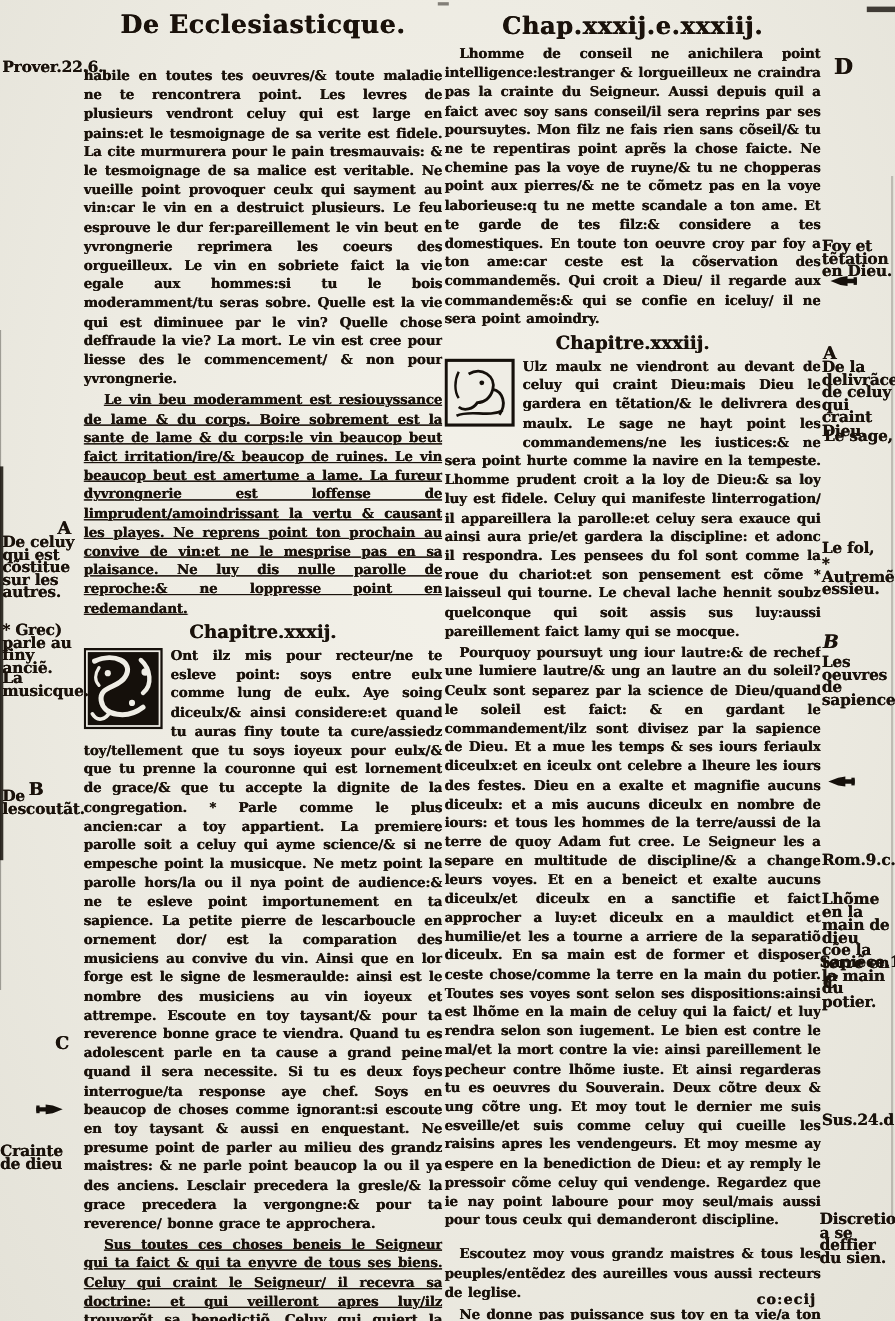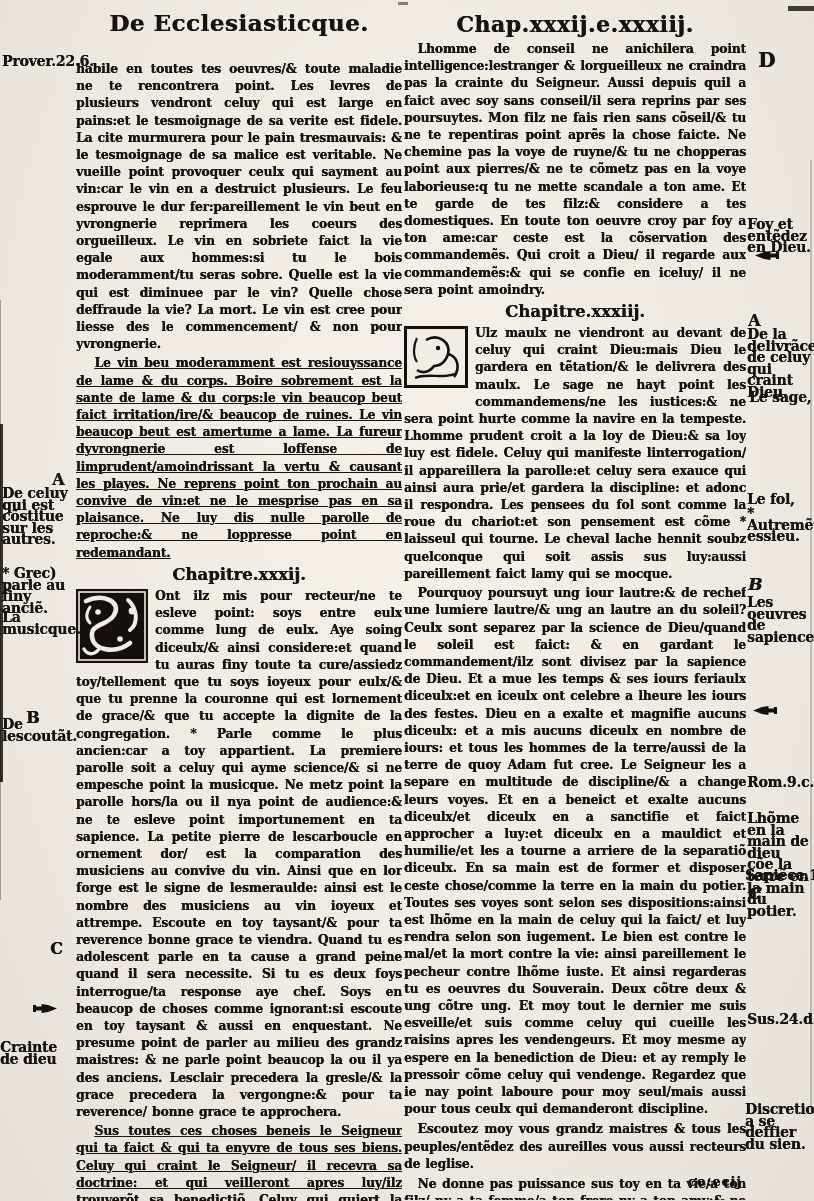--- a/index.html
+++ b/index.html
@@ -90,42 +90,42 @@
           <rect x="1.5" y="1.5" width="61" height="59" fill="none" stroke="#15100b" stroke-width="3"></rect>
           <path d="M22 14 C34 7 47 16 44 28 C42 36 36 40 30 40 C26 46 18 48 13 44" fill="none" stroke="#15100b" stroke-width="2.6"></path>
           <circle cx="34" cy="22" r="2.2" fill="#15100b"></circle>
           <path d="M44 28 C53 30 57 41 50 51" fill="none" stroke="#15100b" stroke-width="2.6"></path>
           <path d="M11 52 C24 46 40 54 53 47" fill="none" stroke="#15100b" stroke-width="2.4"></path>
           <path d="M13 12 C9 20 9 30 13 36" fill="none" stroke="#15100b" stroke-width="2.2"></path>
         </svg>
       </span><span>Ulz maulx ne viendront au devant de celuy qui craint Dieu:mais Dieu le gardera en tẽtation/&amp; le delivrera des maulx. Le sage ne hayt point les commandemens/ne les iustices:&amp; ne sera point hurte comme la navire en la tempeste. Lhomme prudent croit a la loy de Dieu:&amp; sa loy luy est fidele. Celuy qui manifeste linterrogation/ il appareillera la parolle:et celuy sera exauce qui ainsi aura prie/et gardera la discipline: et adonc il respondra. Les pensees du fol sont comme la roue du chariot:et son pensement est cõme * laisseul qui tourne. Le cheval lache hennit soubz quelconque qui soit assis sus luy:aussi pareillement faict lamy qui se mocque.</span>
     </p>
     <p class="para" style="margin-top:2px;text-indent:1.1em;">Pourquoy poursuyt ung iour lautre:&amp; de rechef une lumiere lautre/&amp; ung an lautre an du soleil? Ceulx sont separez par la science de Dieu/quand le soleil est faict: &amp; en gardant le commandement/ilz sont divisez par la sapience de Dieu. Et a mue les temps &amp; ses iours feriaulx diceulx:et en iceulx ont celebre a lheure les iours des festes. Dieu en a exalte et magnifie aucuns diceulx: et a mis aucuns diceulx en nombre de iours: et tous les hommes de la terre/aussi de la terre de quoy Adam fut cree. Le Seigneur les a separe en multitude de discipline/&amp; a change leurs voyes. Et en a beneict et exalte aucuns diceulx/et diceulx en a sanctifie et faict approcher a luy:et diceulx en a mauldict et humilie/et les a tourne a arriere de la separatiõ diceulx. En sa main est de former et disposer ceste chose/comme la terre en la main du potier. Toutes ses voyes sont selon ses dispositions:ainsi est lhõme en la main de celuy qui la faict/ et luy rendra selon son iugement. Le bien est contre le mal/et la mort contre la vie: ainsi pareillement le pecheur contre lhõme iuste. Et ainsi regarderas tu es oeuvres du Souverain. Deux cõtre deux &amp; ung cõtre ung. Et moy tout le dernier me suis esveille/et suis comme celuy qui cueille les raisins apres les vendengeurs. Et moy mesme ay espere en la benediction de Dieu: et ay remply le pressoir cõme celuy qui vendenge. Regardez que ie nay point laboure pour moy seul/mais aussi pour tous ceulx qui demanderont discipline.</p>
-    <p class="para" style="margin-top:3px;text-indent:1.1em;">Escoutez moy vous grandz maistres &amp; tous les peuples/entẽdez des aureilles vous aussi recteurs de leglise.</p>
+    <p class="para" style="margin-top:14px;text-indent:1.1em;">Escoutez moy vous grandz maistres &amp; tous les peuples/entẽdez des aureilles vous aussi recteurs de leglise.</p>
     <p class="para" style="margin-top:3px;text-indent:1.1em;">Ne donne pas puissance sus toy en ta vie/a ton filz/ ny a ta femme/a ton frere ny a ton amy:&amp; ne dõne point ta possession a ung autre/que paraventure tu ne te repente/&amp; que tu ne prie pour les ravoir. Tãdis que tu es en-</p>
   </div>
 
   <div class="mnote" style="left:2px;top:56px;width:76px;">Prover.22.6.</div>
   <div class="mletter" style="left:52px;top:470px;">A</div>
   <div class="mnote" style="left:2px;top:488px;width:72px;">De celuy qui est cõstitue sur les autres.</div>
   <div class="mnote" style="left:2px;top:568px;width:76px;">* Grec) parle au finy anciẽ.</div>
   <div class="mnote" style="left:2px;top:612px;width:76px;">La musicque.</div>
   <div class="mletter" style="left:26px;top:708px;">B</div>
   <div class="mnote" style="left:2px;top:719px;width:76px;">De lescoutãt.</div>
   <div class="mletter" style="left:50px;top:939px;">C</div>
   <div class="manicule" style="left:32px;top:1001px;">
     <svg viewBox="0 0 26 15">
         <path d="M1 5.5 h8.5 v-2.5 l6.5 1 9 3.5 -9 3.5 -6.5 1 v-2.5 h-8.5 z" fill="#15100b"></path>
         <rect x="1" y="4" width="3" height="7" fill="#15100b"></rect>
       </svg>
   </div>
   <div class="mnote" style="left:0px;top:1042px;width:78px;">Crainte de dieu</div>
 
   <div class="mletter big" style="left:758px;top:48px;">D</div>
-  <div class="mnote" style="left:747px;top:219px;width:64px;">Foy et entẽdez en Dieu.</div>
+  <div class="mnote" style="left:747px;top:219px;width:64px;">Foy et tẽtation en Dieu.</div>
   <div class="manicule flip" style="left:754px;top:248px;">
     <svg viewBox="0 0 26 15">
         <path d="M1 5.5 h8.5 v-2.5 l6.5 1 9 3.5 -9 3.5 -6.5 1 v-2.5 h-8.5 z" fill="#15100b"></path>
         <rect x="1" y="4" width="3" height="7" fill="#15100b"></rect>
       </svg>
   </div>
   <div class="mletter" style="left:748px;top:311px;">A</div>
   <div class="mnote" style="left:747px;top:329px;width:64px;">De la delivrãce de celuy qui craint Dieu.</div>
   <div class="mnote" style="left:749px;top:392px;width:64px;">Le sage,</div>
   <div class="mnote" style="left:747px;top:494px;width:64px;">Le fol,</div>

